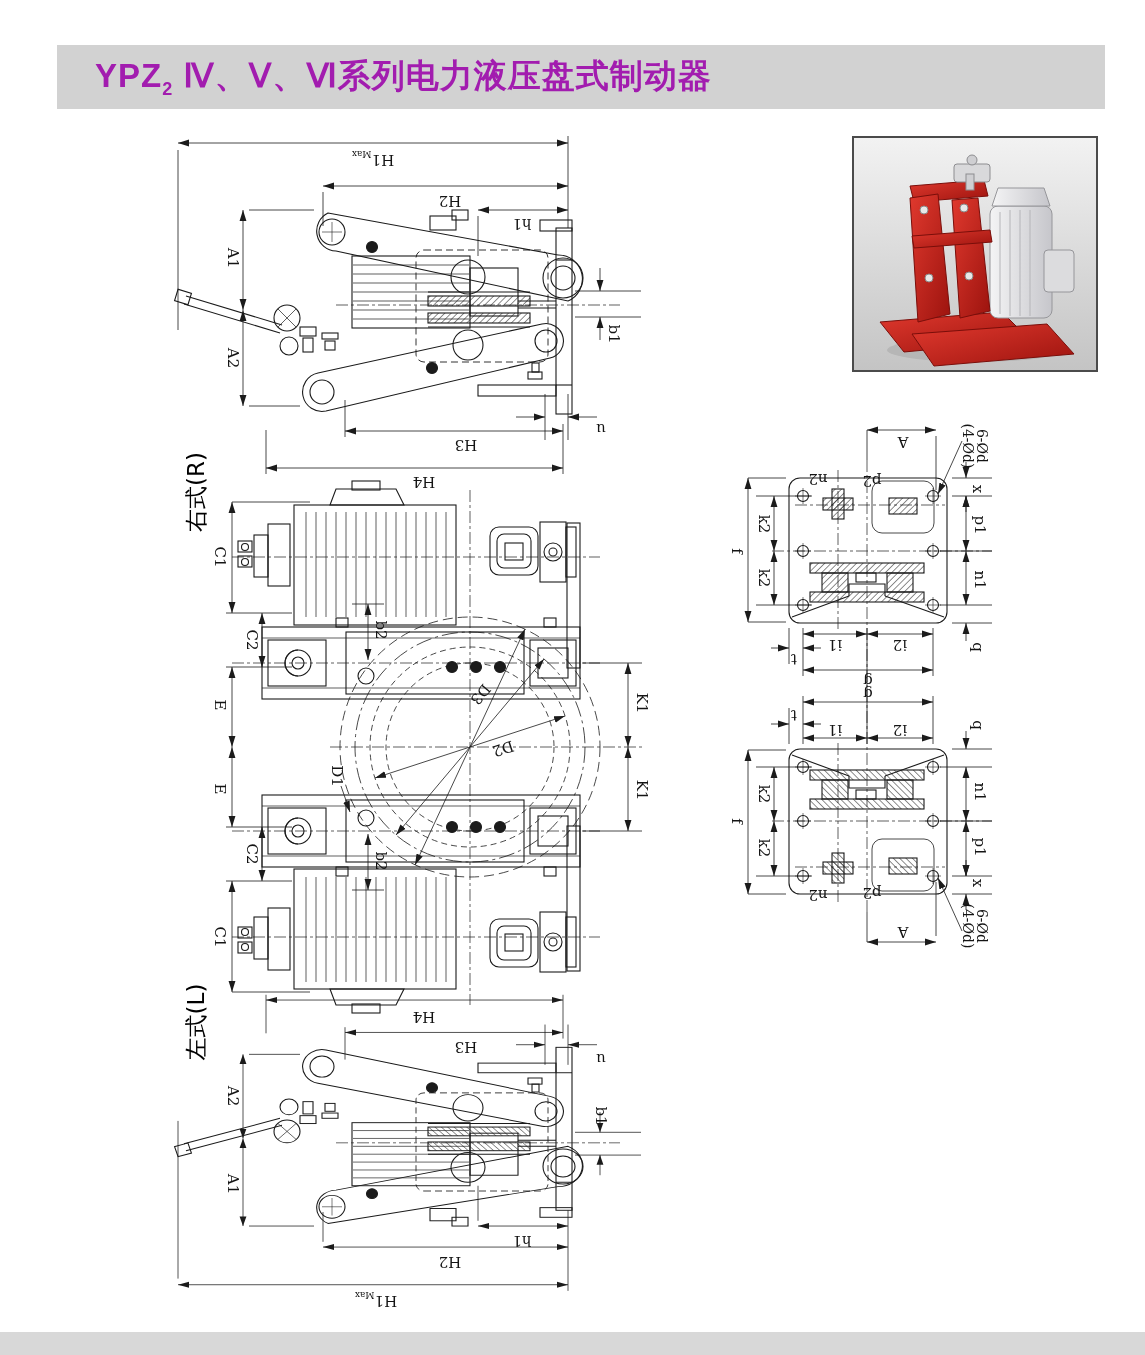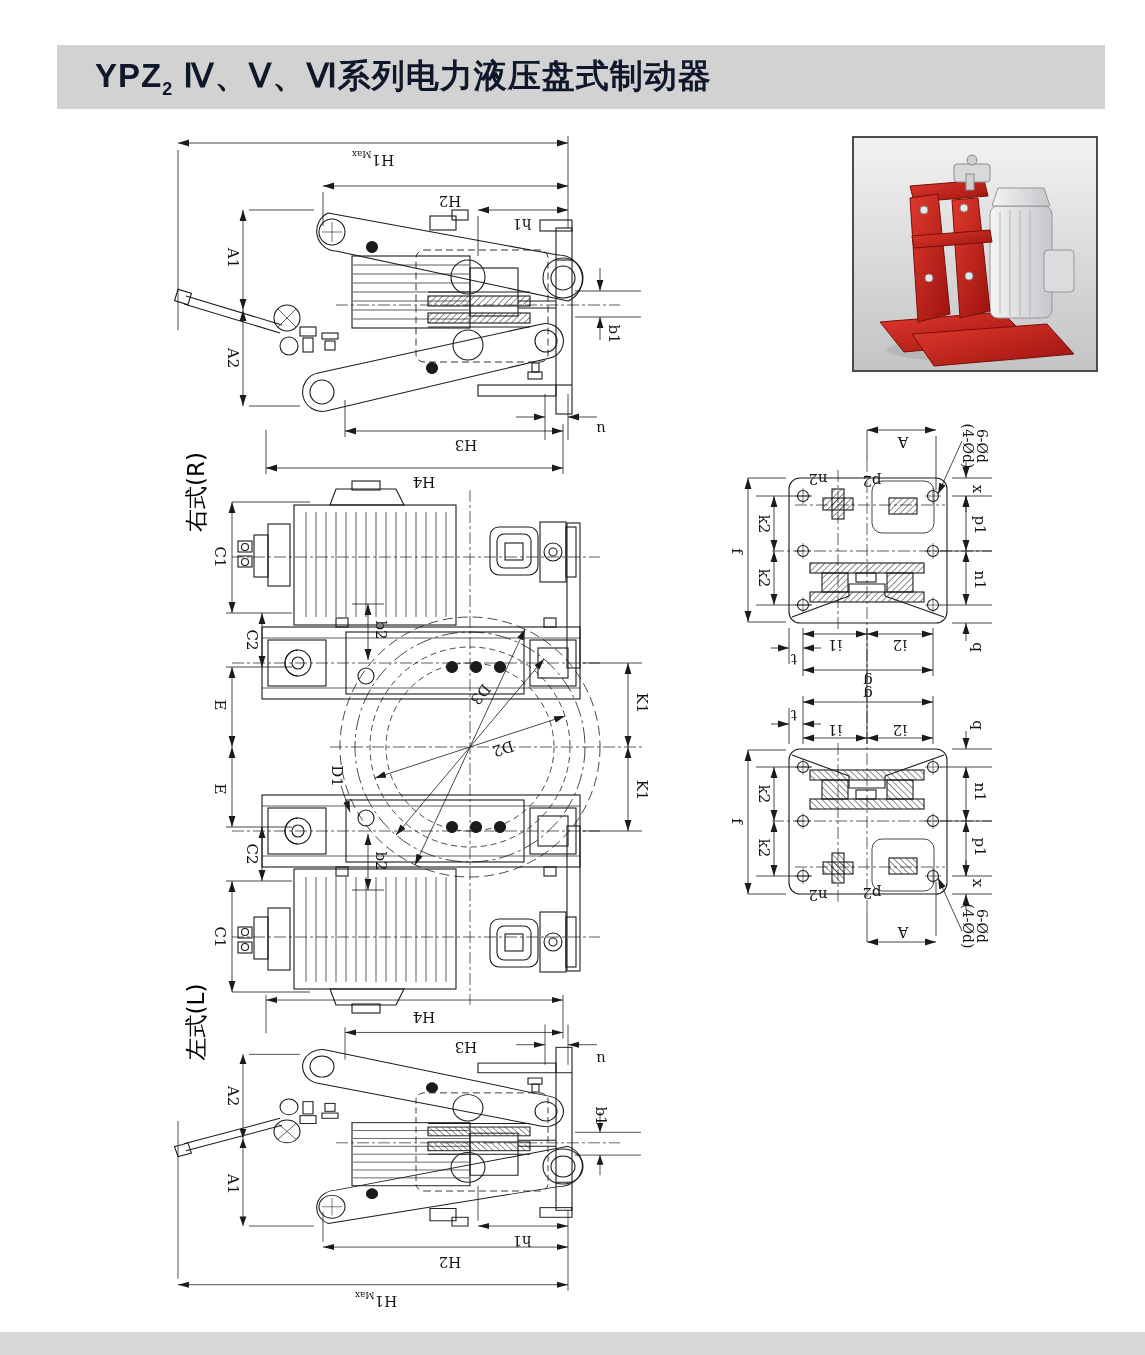--- a/index.html
+++ b/index.html
@@ -1,20 +1,20 @@
 <!DOCTYPE html>
 <html><head>
 <meta charset="utf-8">
 <style>
   html,body{margin:0;padding:0;}
   body{width:1145px;height:1355px;position:relative;background:#ffffff;overflow:hidden;
        font-family:"Liberation Sans",sans-serif;}
   .banner{position:absolute;left:57px;top:45px;width:1048px;height:64px;background:#d2d2d2;
           display:flex;align-items:center;}
-  .banner .t{font-size:33px;font-weight:bold;color:#0f172a;padding-left:38px;letter-spacing:1px;
+  .banner .t{font-size:33px;font-weight:bold;color:#a21caf;padding-left:38px;letter-spacing:1px;
              font-family:"Liberation Sans",sans-serif;}
   .banner sub{font-size:18px;}
   .photo{position:absolute;left:852px;top:136px;width:246px;height:236px;border:2px solid #4b4b4b;
          box-sizing:border-box;}
   .art{position:absolute;left:0;top:0;}
   .bottomstrip{position:absolute;left:0;top:1332px;width:1145px;height:23px;background:#d8d8d8;}
   .lb{position:absolute;font-family:"DejaVu Serif",serif;font-size:15px;color:#141414;
       white-space:nowrap;transform:translate(-50%,-50%);line-height:1;}
   .lb sub{font-size:9px;}
   .r90{transform:translate(-50%,-50%) rotate(90deg);}

